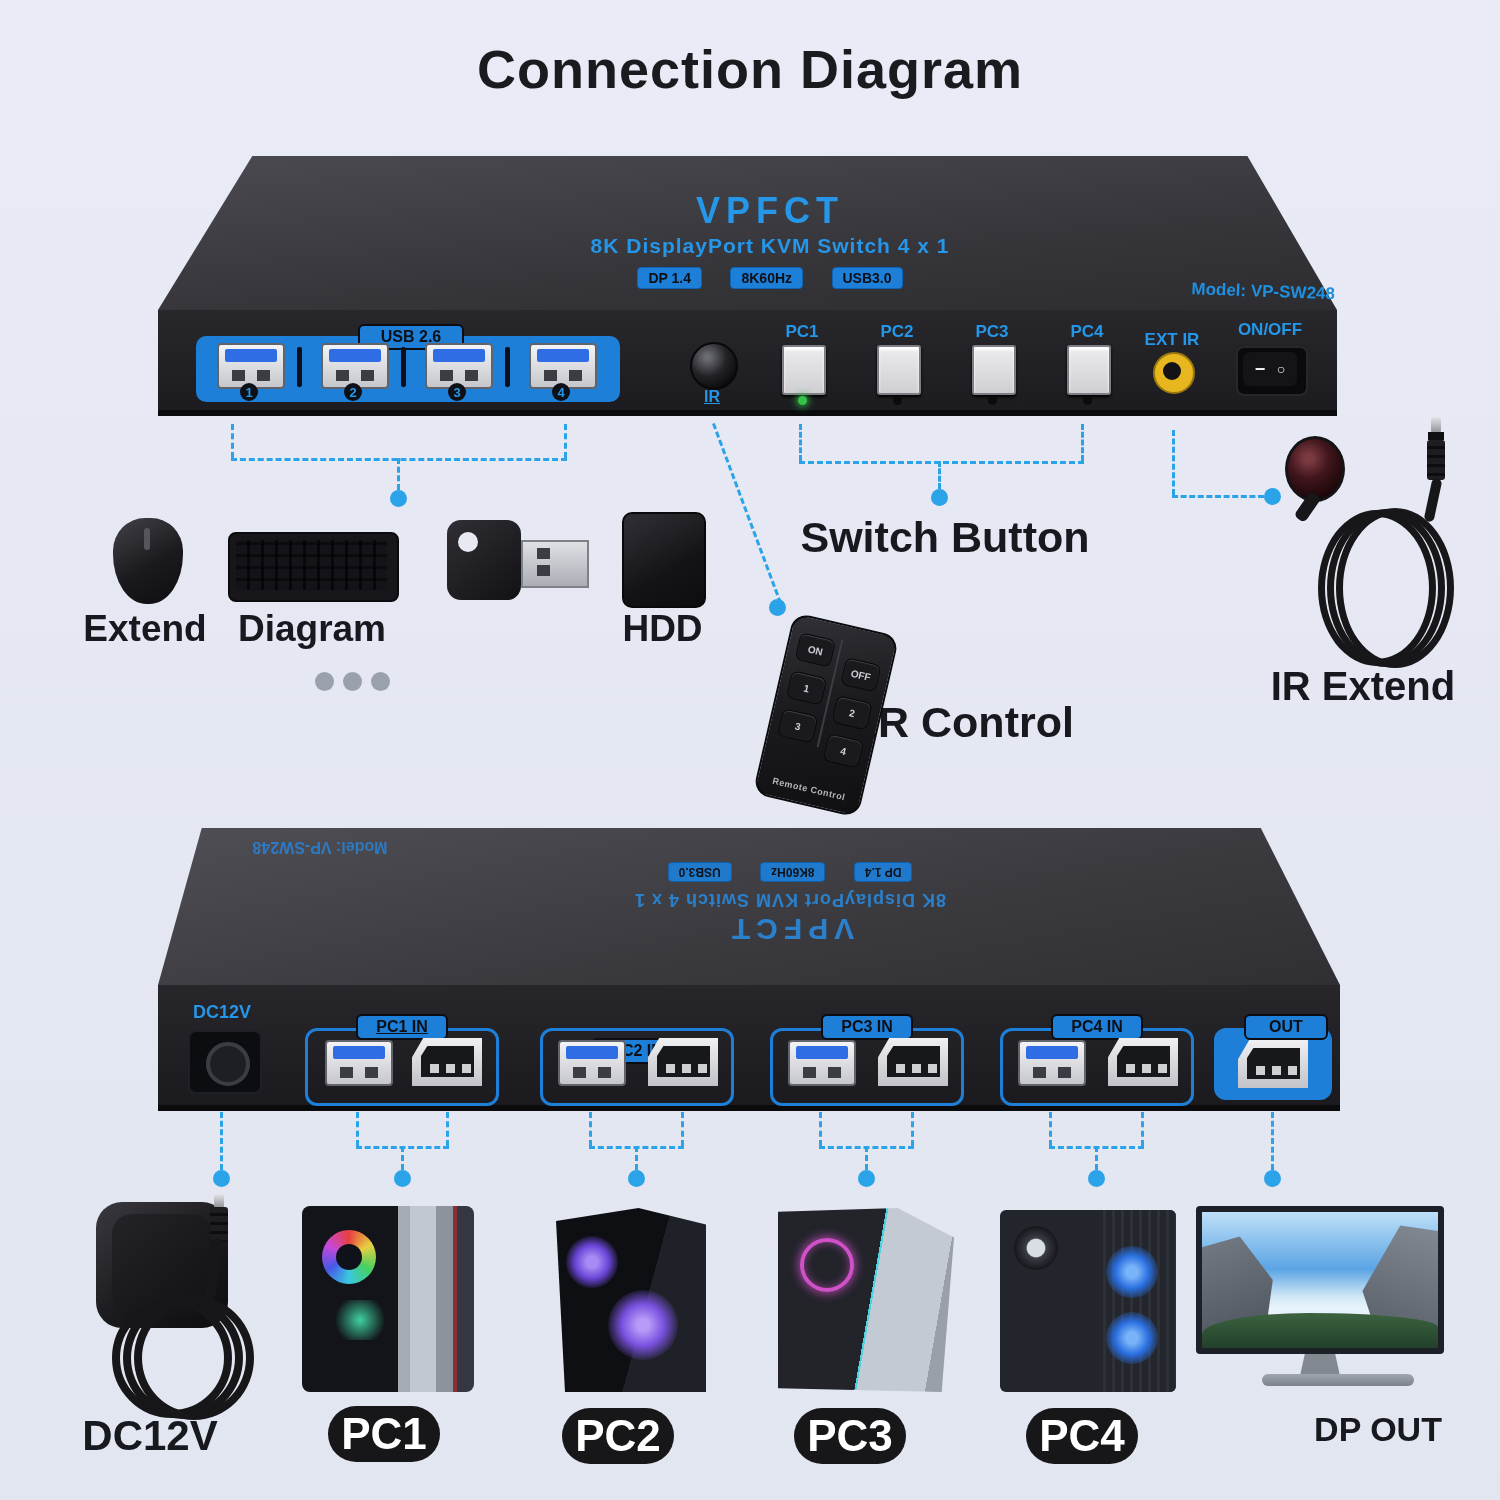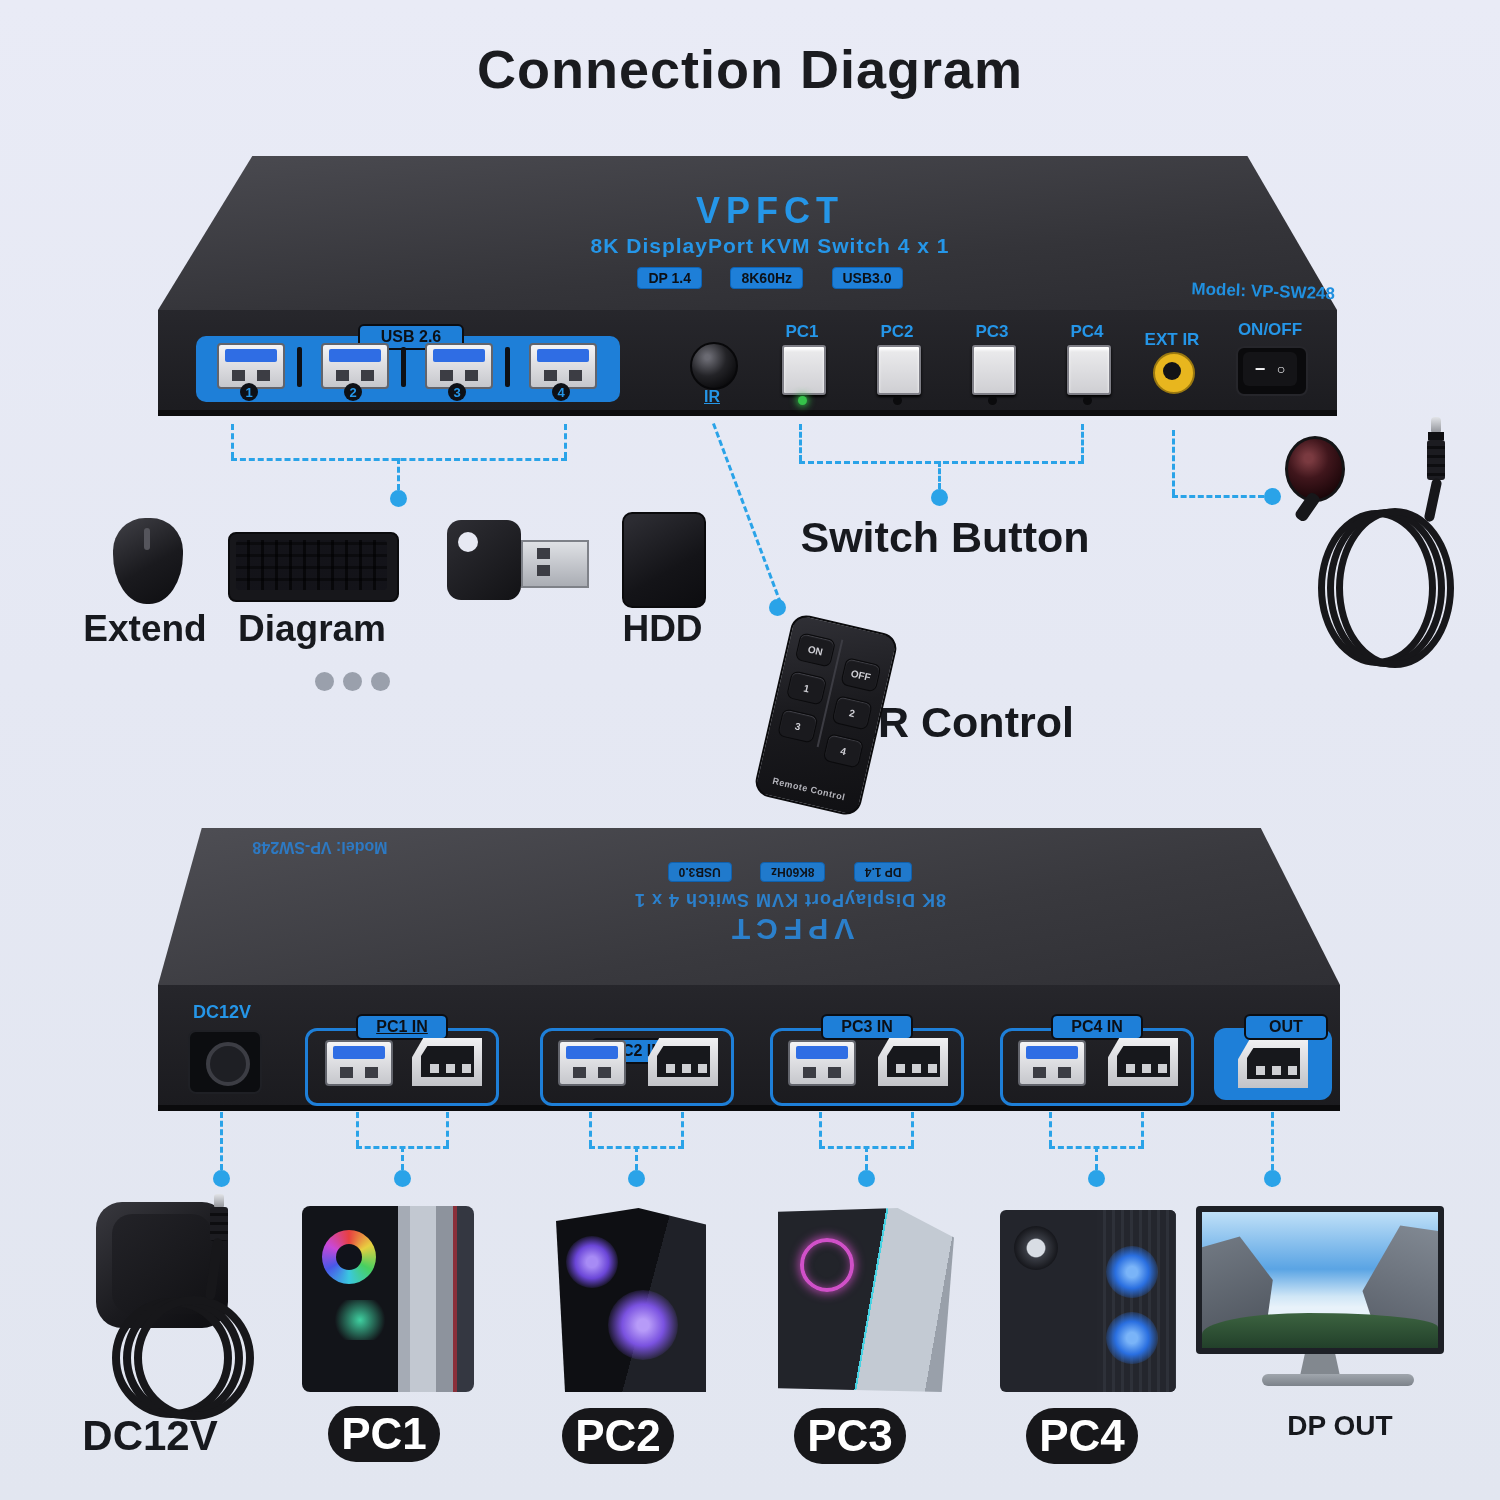--- a/index.html
+++ b/index.html
@@ -163,20 +163,21 @@
   <div class="figlabel" style="left:605px;top:608px;width:115px;">HDD</div>
 
   <div class="graydot" style="left:315px;top:672px;"></div>
   <div class="graydot" style="left:343px;top:672px;"></div>
   <div class="graydot" style="left:371px;top:672px;"></div>
 
   <div class="callout" style="left:765px;top:512px;width:360px;">
     <div>Switch Button</div>
   </div>
   <div class="callout" style="left:850px;top:697px;width:240px;">IR Control</div>
+  <div class="callout" style="left:1258px;top:662px;width:210px;font-size:40px;">IR Extend</div>
 
   <div class="abs" style="left:772px;top:622px;width:104px;height:182px;transform:rotate(13deg);border-radius:16px;
        background:linear-gradient(160deg,#303036 0%,#1b1b1f 45%,#101013 100%);border:2px solid #0b0b0d;">
     <div class="abs" style="left:50px;top:14px;width:2px;height:110px;background:#3c3c43;"></div>
     <div class="abs" style="left:9px;top:16px;">
       <div class="rbtn">ON</div>
       <div class="rbtn">1</div>
       <div class="rbtn">3</div>
     </div>
     <div class="abs" style="left:59px;top:30px;">
@@ -346,15 +347,15 @@
          clip-path:polygon(100% 100%,100% 14%,84% 10%,68% 58%,76% 100%);
          background:linear-gradient(200deg,#868e98,#565c66 70%);"></div>
     <div class="abs" style="left:0;bottom:0;width:100%;height:26%;
          border-radius:45% 55% 0 0/60% 40% 0 0;
          background:linear-gradient(180deg,#3c6340,#22402a);"></div>
   </div>
   <div class="abs" style="left:1300px;top:1354px;width:40px;height:22px;background:#82888f;
        clip-path:polygon(12% 0,88% 0,100% 100%,0 100%);"></div>
   <div class="abs" style="left:1262px;top:1374px;width:152px;height:12px;border-radius:6px;
        background:linear-gradient(#a0a6ad,#7c828a);"></div>
-  <div class="figlabel" style="left:1230px;top:1410px;width:220px;font-size:28px;">DP OUT</div>
+  <div class="figlabel" style="left:1268px;top:1410px;width:220px;font-size:34px;">DP OUT</div>
 
 </div>
 
 </body></html>

